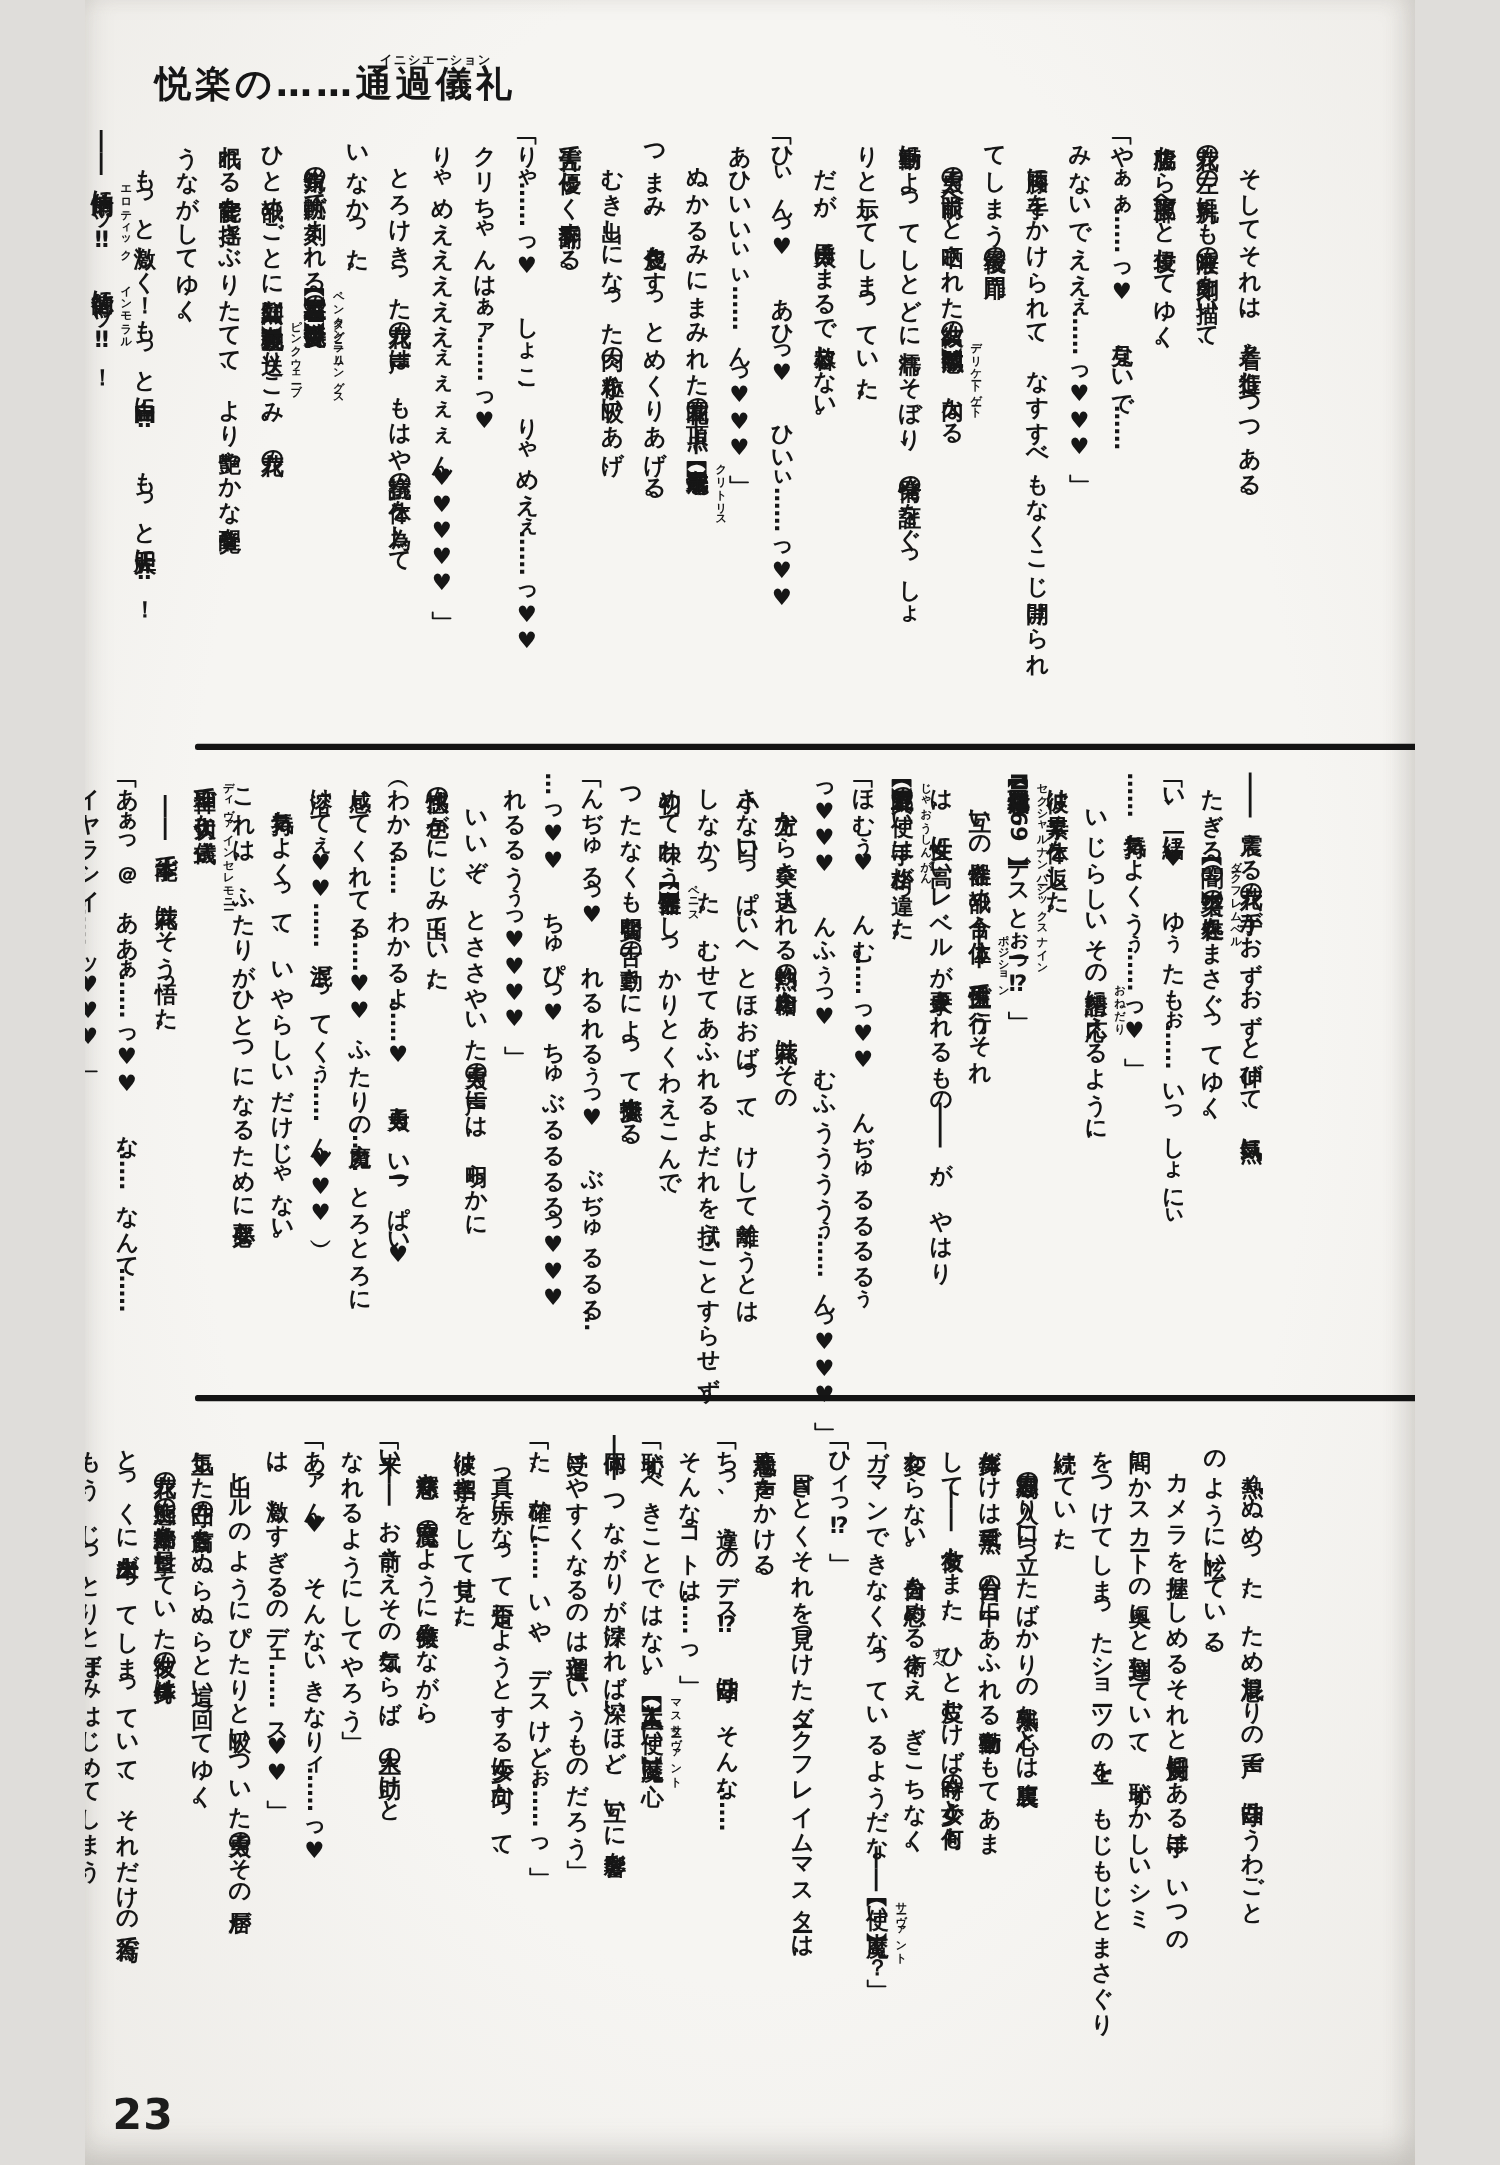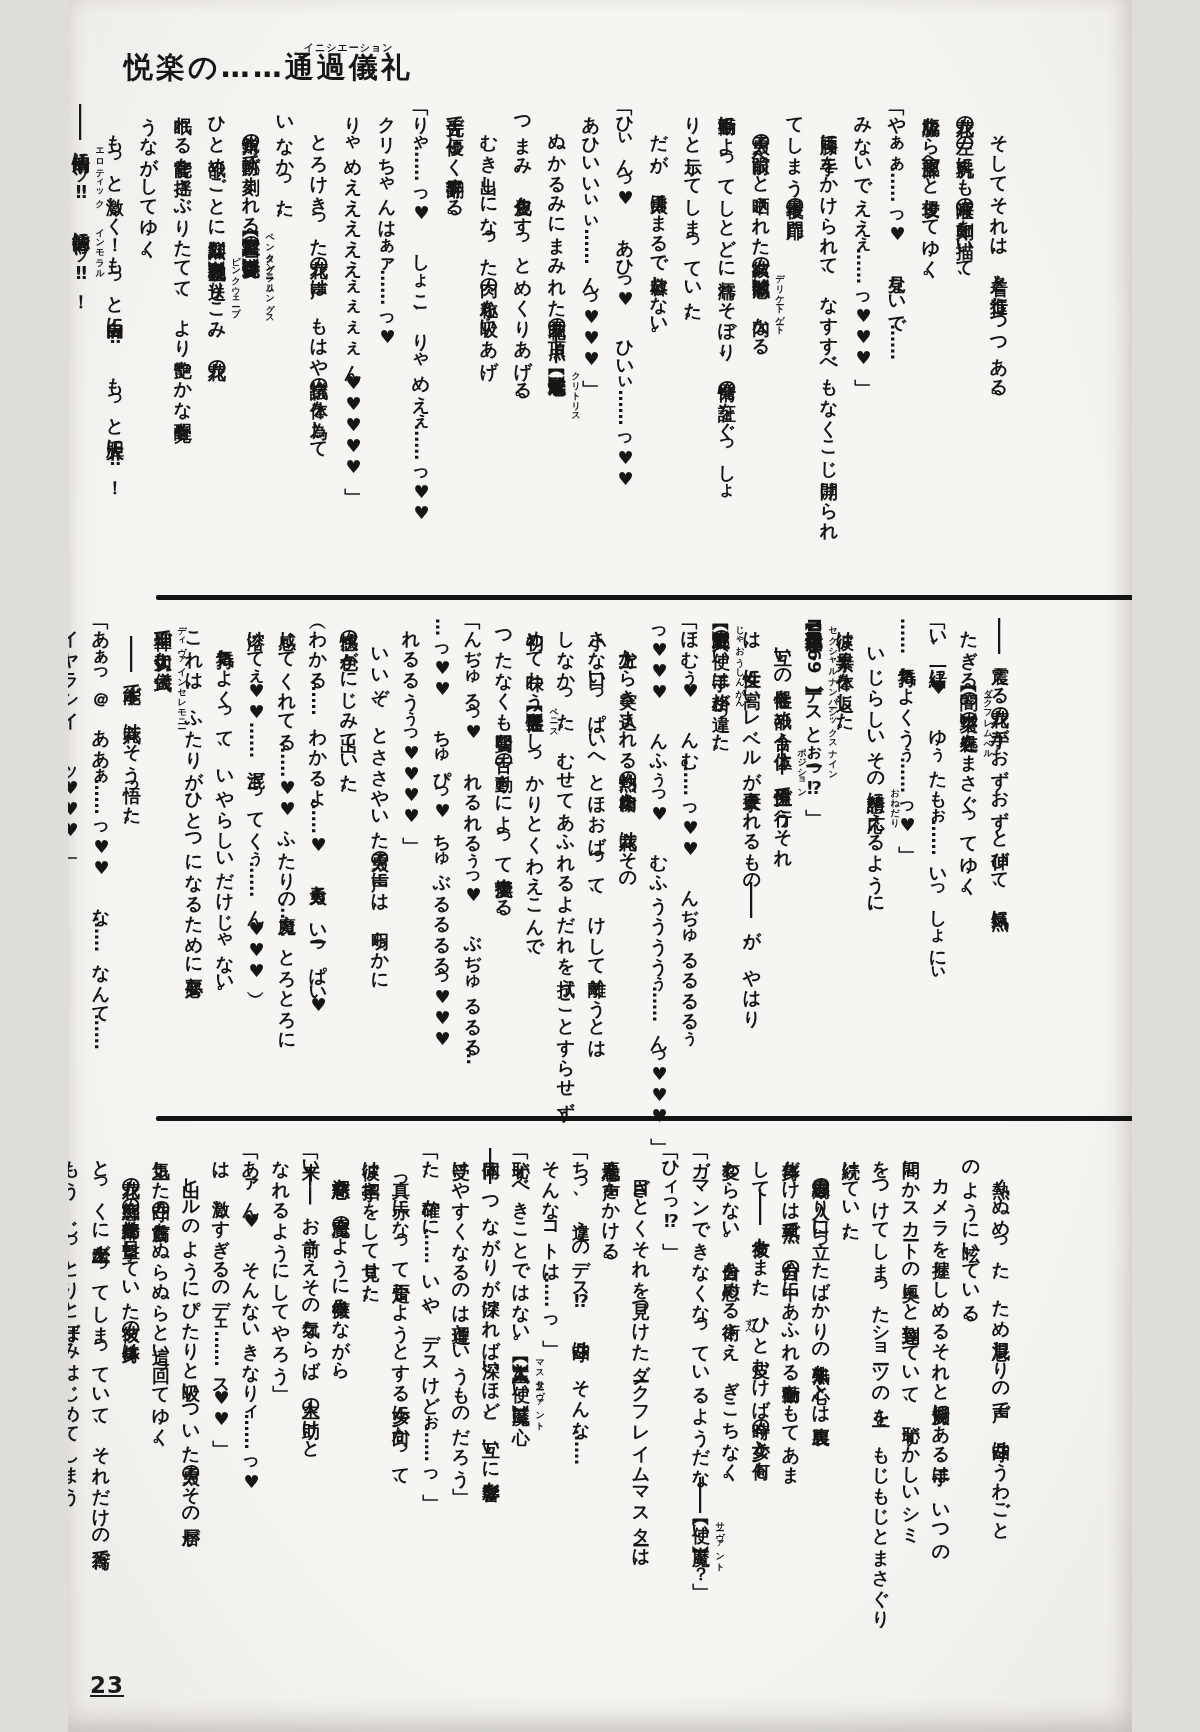--- a/index.html
+++ b/index.html
@@ -45,21 +45,21 @@
   
   .divider{
     position:absolute;left:88px;width:992px;height:5px;
     background:#141414;border-radius:2px;
   }
   .divider-1{top:595px;}
   .divider-2{top:1116px;}
   
   .page-number{
     position:absolute;left:22px;top:1672px;
-    font-size:23px;font-weight:bold;letter-spacing:1px;color:#1c1c1c;text-decoration:underline;
+    font-size:34px;font-weight:bold;letter-spacing:1px;color:#1c1c1c;
   }
 </style>
 </head>
 <body>
 
 <div class="page">
 
   <h1 class="title">悦楽の……<ruby>通過儀礼<rt>イニシエーション</rt></ruby></h1>
 
   <section class="vsec sec1">

